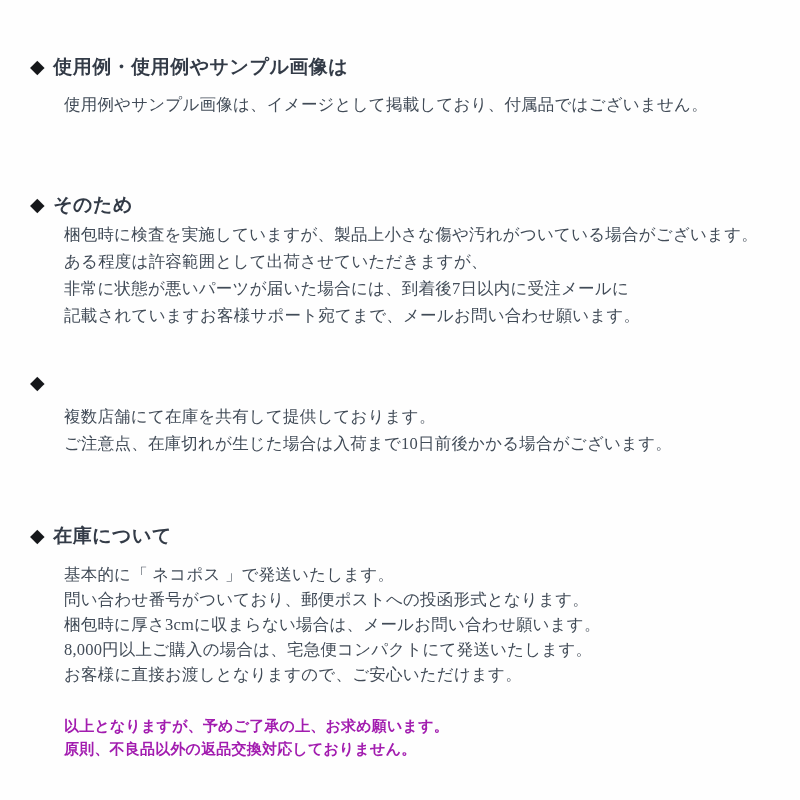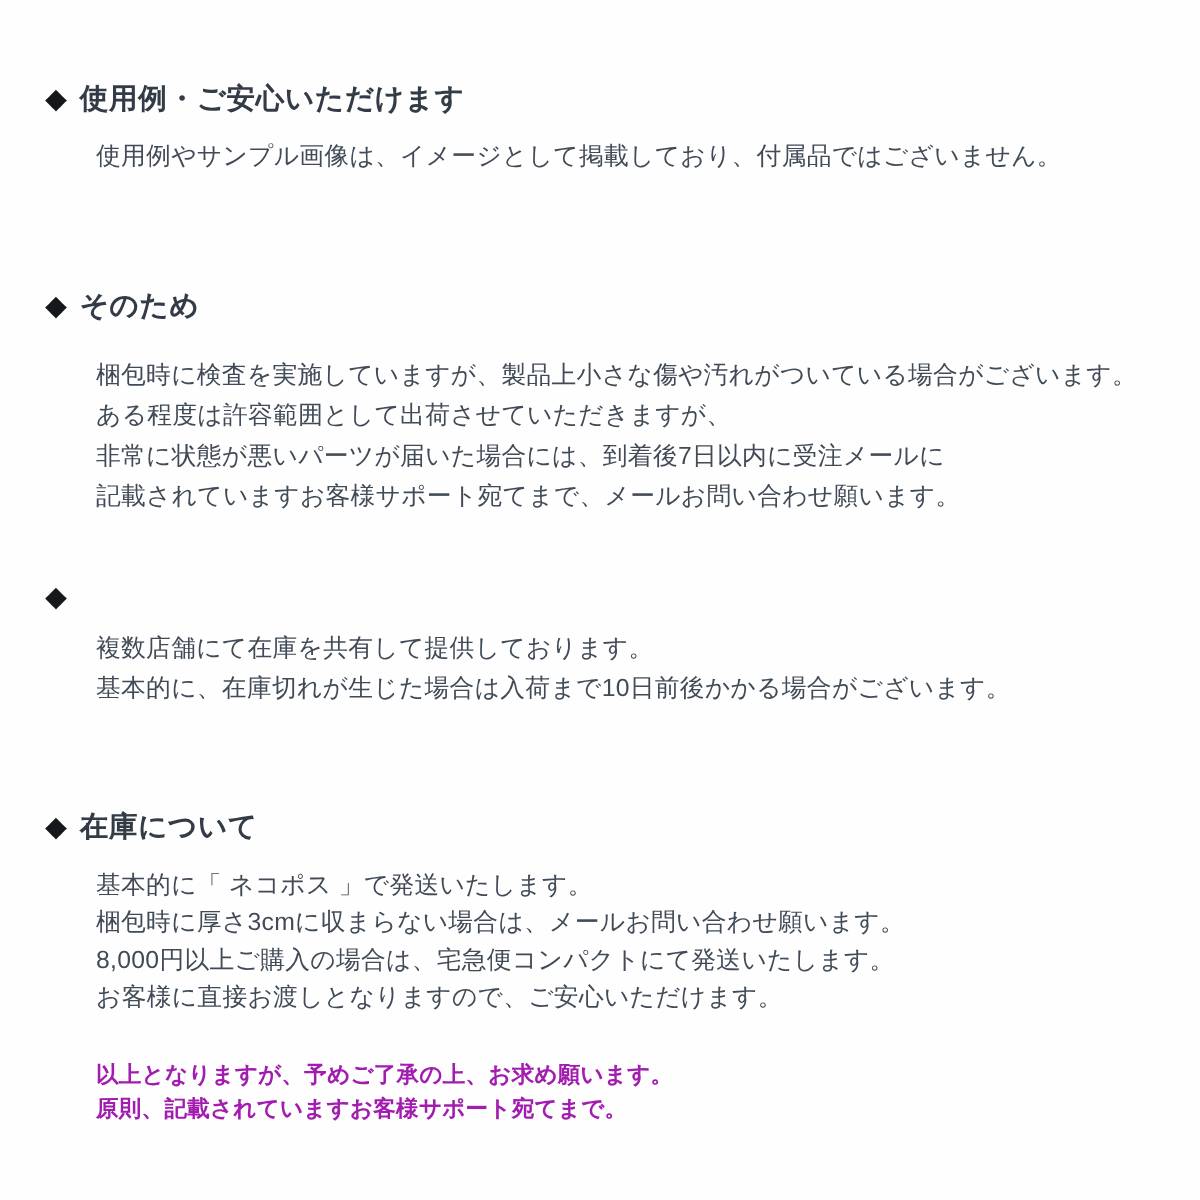--- a/index.html
+++ b/index.html
@@ -34,28 +34,29 @@
     font-size: 19px;
     margin-right: 8px;
     font-weight: normal;
   }
   .sec-body {
     margin-left: 34px;
     font-size: 16.5px;
     line-height: 27px;
     color: #414b57;
     letter-spacing: 0.2px;
+    font-family: Liberation Serif, serif;
   }
   .sec-body p { margin: 0; }
 
   .sec1 { margin-top: 54px; }
   .sec1 .sec-body { margin-top: 11px; }
 
   .sec2 { margin-top: 74px; }
-  .sec2 .sec-body { margin-top: 19px; }
+  .sec2 .sec-body { margin-top: 3px; }
 
   .sec3 { margin-top: 41px; }
   .sec3 .sec-body { margin-top: 7px; }
 
   .sec4 { margin-top: 66px; }
   .sec4 .sec-body { margin-top: 13px; line-height: 25px; }
 
   .footer-note {
     margin: 27px 0 0 34px;
     font-size: 15px;
@@ -67,21 +68,21 @@
   .footer-note p { margin: 0; }
 </style>
 </head>
 <body>
 
 <div class="page">
 
   <section class="sec sec1">
     <h2 class="sec-heading">
       <span class="diamond">◆</span>
-      <span>使用例・ご安心いただけます</span>
+      <span>使用例・使用例やサンプル画像は</span>
     </h2>
     <div class="sec-body">
       <p>使用例やサンプル画像は、イメージとして掲載しており、付属品ではございません。</p>
     </div>
   </section>
 
   <section class="sec sec2">
     <h2 class="sec-heading">
       <span class="diamond">◆</span>
       <span>そのため</span>
@@ -93,35 +94,36 @@
       <p>記載されていますお客様サポート宛てまで、メールお問い合わせ願います。</p>
     </div>
   </section>
 
   <section class="sec sec3">
     <h2 class="sec-heading">
       <span class="diamond">◆</span>
     </h2>
     <div class="sec-body">
       <p>複数店舗にて在庫を共有して提供しております。</p>
-      <p>基本的に、在庫切れが生じた場合は入荷まで10日前後かかる場合がございます。</p>
+      <p>ご注意点、在庫切れが生じた場合は入荷まで10日前後かかる場合がございます。</p>
     </div>
   </section>
 
   <section class="sec sec4">
     <h2 class="sec-heading">
       <span class="diamond">◆</span>
       <span>在庫について</span>
     </h2>
     <div class="sec-body">
       <p>基本的に「 ネコポス 」で発送いたします。</p>
+      <p>問い合わせ番号がついており、郵便ポストへの投函形式となります。</p>
       <p>梱包時に厚さ3cmに収まらない場合は、メールお問い合わせ願います。</p>
       <p>8,000円以上ご購入の場合は、宅急便コンパクトにて発送いたします。</p>
       <p>お客様に直接お渡しとなりますので、ご安心いただけます。</p>
     </div>
   </section>
 
   <div class="footer-note">
     <p>以上となりますが、予めご了承の上、お求め願います。</p>
-    <p>原則、記載されていますお客様サポート宛てまで。</p>
+    <p>原則、不良品以外の返品交換対応しておりません。</p>
   </div>
 
 </div>
 
 </body></html>

